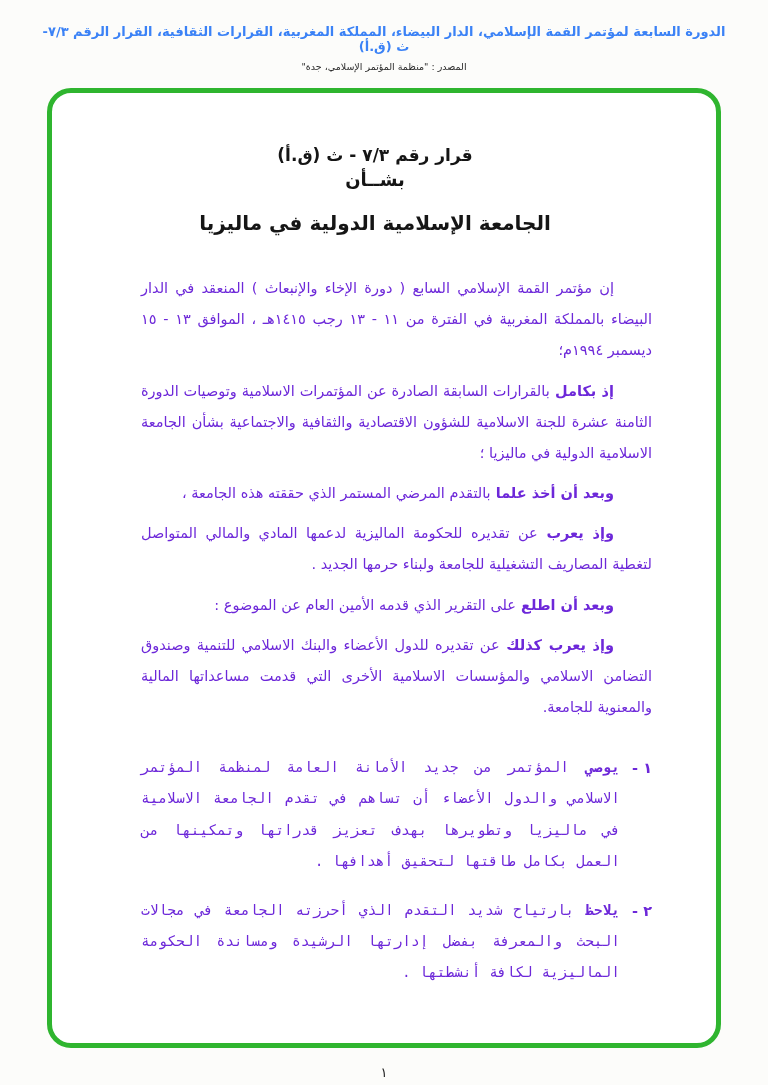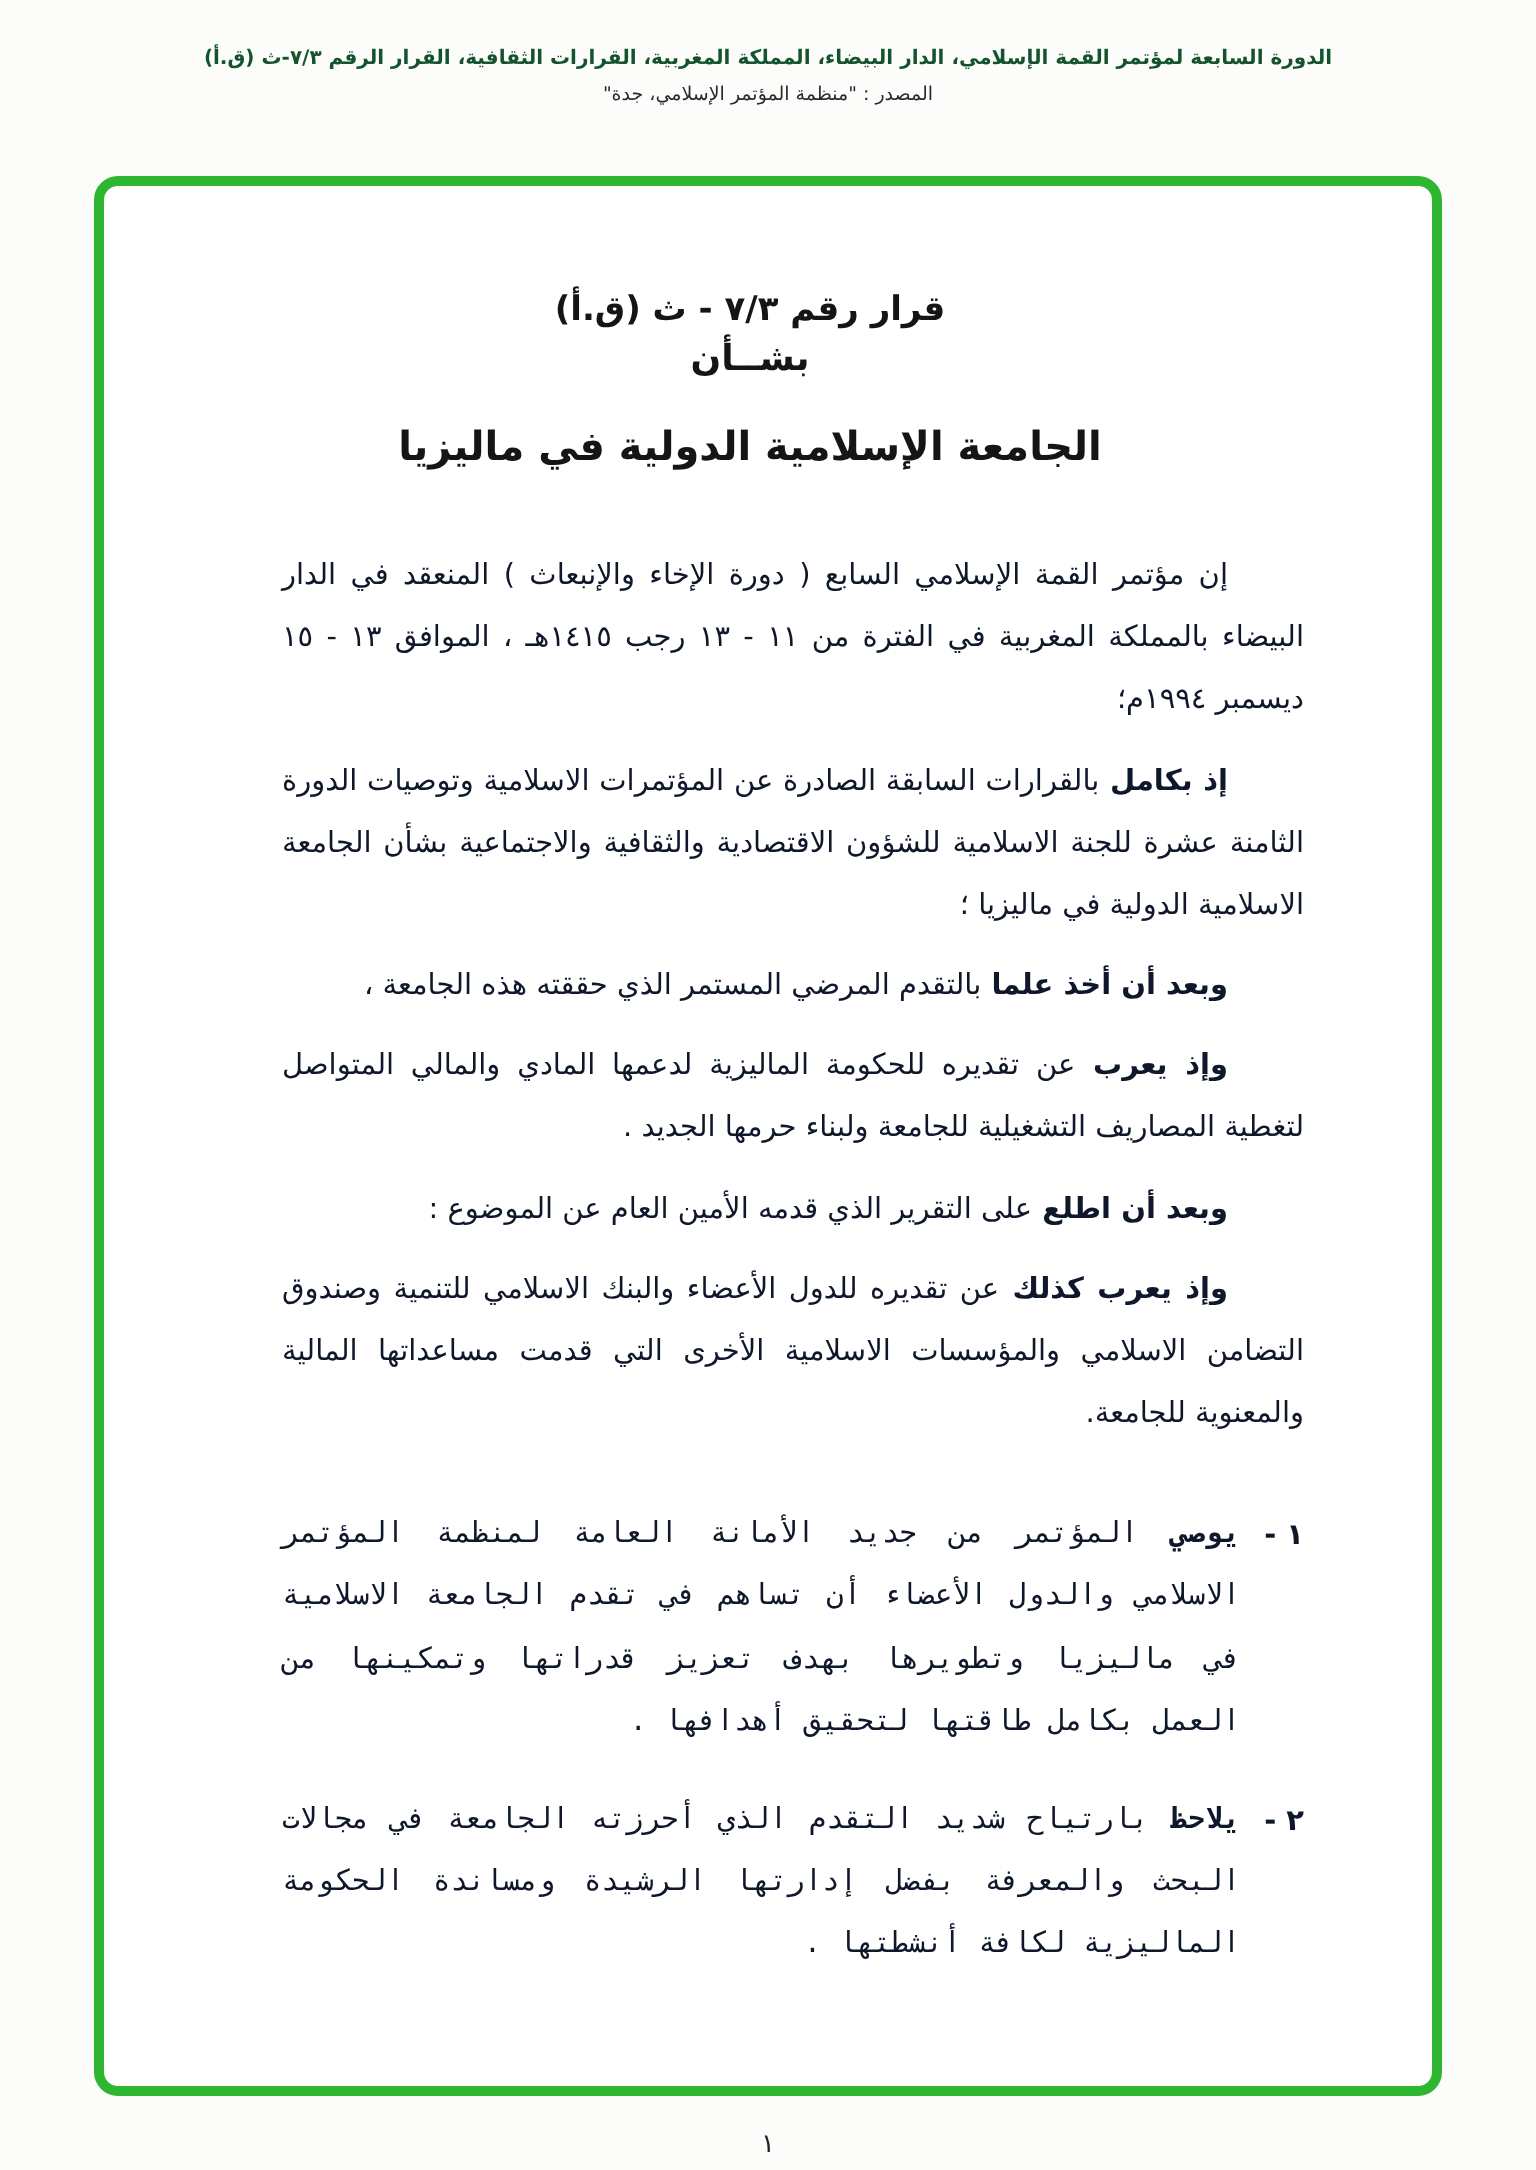--- a/index.html
+++ b/index.html
@@ -6,52 +6,52 @@
   html, body { width: 768px; height: 1085px; }
   body {
     background: #fcfcfa;
     font-family: "DejaVu Sans", sans-serif;
     color: #1b1b1b;
     position: relative;
     overflow: hidden;
   }
   .page-header { text-align: center; padding-top: 24px; }
   .header-line1 {
-    font-size: 10px;
+    font-size: 13px;
     font-weight: bold;
     letter-spacing: 0.2px;
     padding: 0 40px;
-    color: #14532d;
+    color: #3b82f6;
   }
   .header-line2 {
     font-size: 9.5px;
     margin-top: 7px;
     color: #2a2a2a;
   }
   .doc-frame {
     position: absolute;
     top: 88px;
     left: 47px;
     width: 674px;
     height: 960px;
     border: 5px solid #3b82f6;
-    border-radius: 12px;
+    border-radius: 24px;
     background: #ffffff;
     padding: 52px 64px 42px 46px;
   }
   .doc-title { text-align: center; font-weight: bold; color: #151515; }
   .title-1 { font-size: 17px; letter-spacing: 1px; }
   .title-2 { font-size: 18px; margin-top: 4px; letter-spacing: 2px; }
   .title-3 { font-size: 20px; margin-top: 21px; }
   .doc-body {
     margin-top: 38px;
     font-size: 14.5px;
     line-height: 2.15;
     text-align: justify;
-    color: #0f172a;
+    color: #6d28d9;
     margin-left: 43px;
   }
   .para { margin-bottom: 9px; text-indent: 38px; }
   .lead { font-weight: bold; }
   .lead:not(:empty)::after { content: " "; }
   .items { margin-top: 30px; }
   .item { display: flex; gap: 12px; margin-bottom: 18px; }
   .item-num { font-weight: bold; white-space: nowrap; flex: 0 0 auto; padding-top: 0; }
   .item-content { flex: 1 1 auto; text-align: justify; font-family: Liberation Mono, monospace; }
   .page-number {

